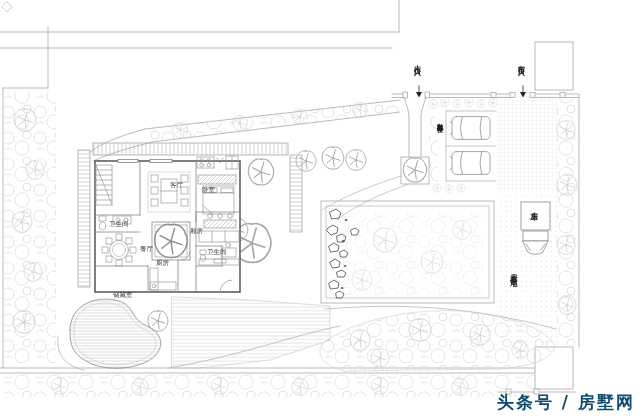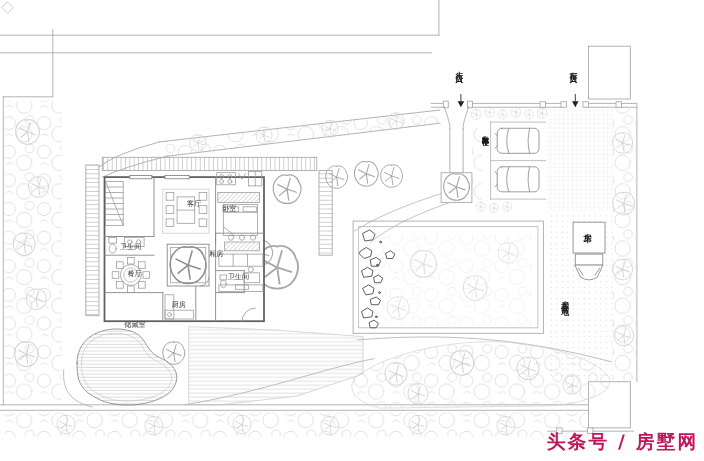--- a/index.html
+++ b/index.html
@@ -6,21 +6,21 @@
   .plan{position:relative;width:640px;height:419px;background:#fff;overflow:hidden;
         font-family:"DejaVu Sans",sans-serif;}
   .plan svg{position:absolute;left:0;top:0;}
   .lbl{position:absolute;color:#1b1b1b;font:600 7px/1.15 "DejaVu Sans",sans-serif;white-space:nowrap;}
   .v{writing-mode:vertical-rl;text-orientation:upright;letter-spacing:1.5px;}
   .room{font:400 6.5px/1 "DejaVu Sans",sans-serif;color:#3a3a3a;font-weight:500;}
   .small{font-size:6.3px;letter-spacing:.5px;}
   .rv{font-size:7.5px;letter-spacing:1px;}
   .camp{font-size:7.2px;letter-spacing:2px;}
   .watermark{position:absolute;right:5px;top:392px;font:700 17px/1.2 "DejaVu Sans",sans-serif;
-             color:#be185d;letter-spacing:2px;}
+             color:#0c4a6e;letter-spacing:2px;}
 </style>
 </head>
 <body>
 
 <div class="plan">
 
 <svg width="640" height="419" viewBox="0 0 640 419">
 <defs>
   <pattern id="gridP" width="4" height="4" patternUnits="userSpaceOnUse">
     <path d="M4,0 H0 V4" fill="none" stroke="#e3e3e3" stroke-width="0.5"></path>
@@ -298,20 +298,20 @@
 
 <div class="lbl v" style="left:413px;top:59px">人行入口</div>
 <div class="lbl v" style="left:517px;top:59px">车行入口</div>
 <div class="lbl v small" style="left:437px;top:118px;font-weight:600">私家车停车位</div>
 <div class="lbl v rv" style="left:529px;top:206px">房车</div>
 <div class="lbl v camp" style="left:509px;top:267px">房车营地</div>
 
 <div class="lbl room" style="left:170px;top:182px">客厅</div>
 <div class="lbl room" style="left:202px;top:187px">卧室</div>
 <div class="lbl room" style="left:109px;top:221px">卫生间</div>
-<div class="lbl room" style="left:116px;top:246px">餐厅</div>
+<div class="lbl room" style="left:140px;top:246px">餐厅</div>
 <div class="lbl room" style="left:190px;top:228px">厢房</div>
 <div class="lbl room" style="left:207px;top:249px">卫生间</div>
 <div class="lbl room" style="left:113px;top:292px">储藏室</div>
-<div class="lbl room" style="left:156px;top:274px">厨房</div>
+<div class="lbl room" style="left:156px;top:260px">厨房</div>
 
 <div class="watermark">头条号 / 房墅网</div>
 </div>
 
 </body></html>

